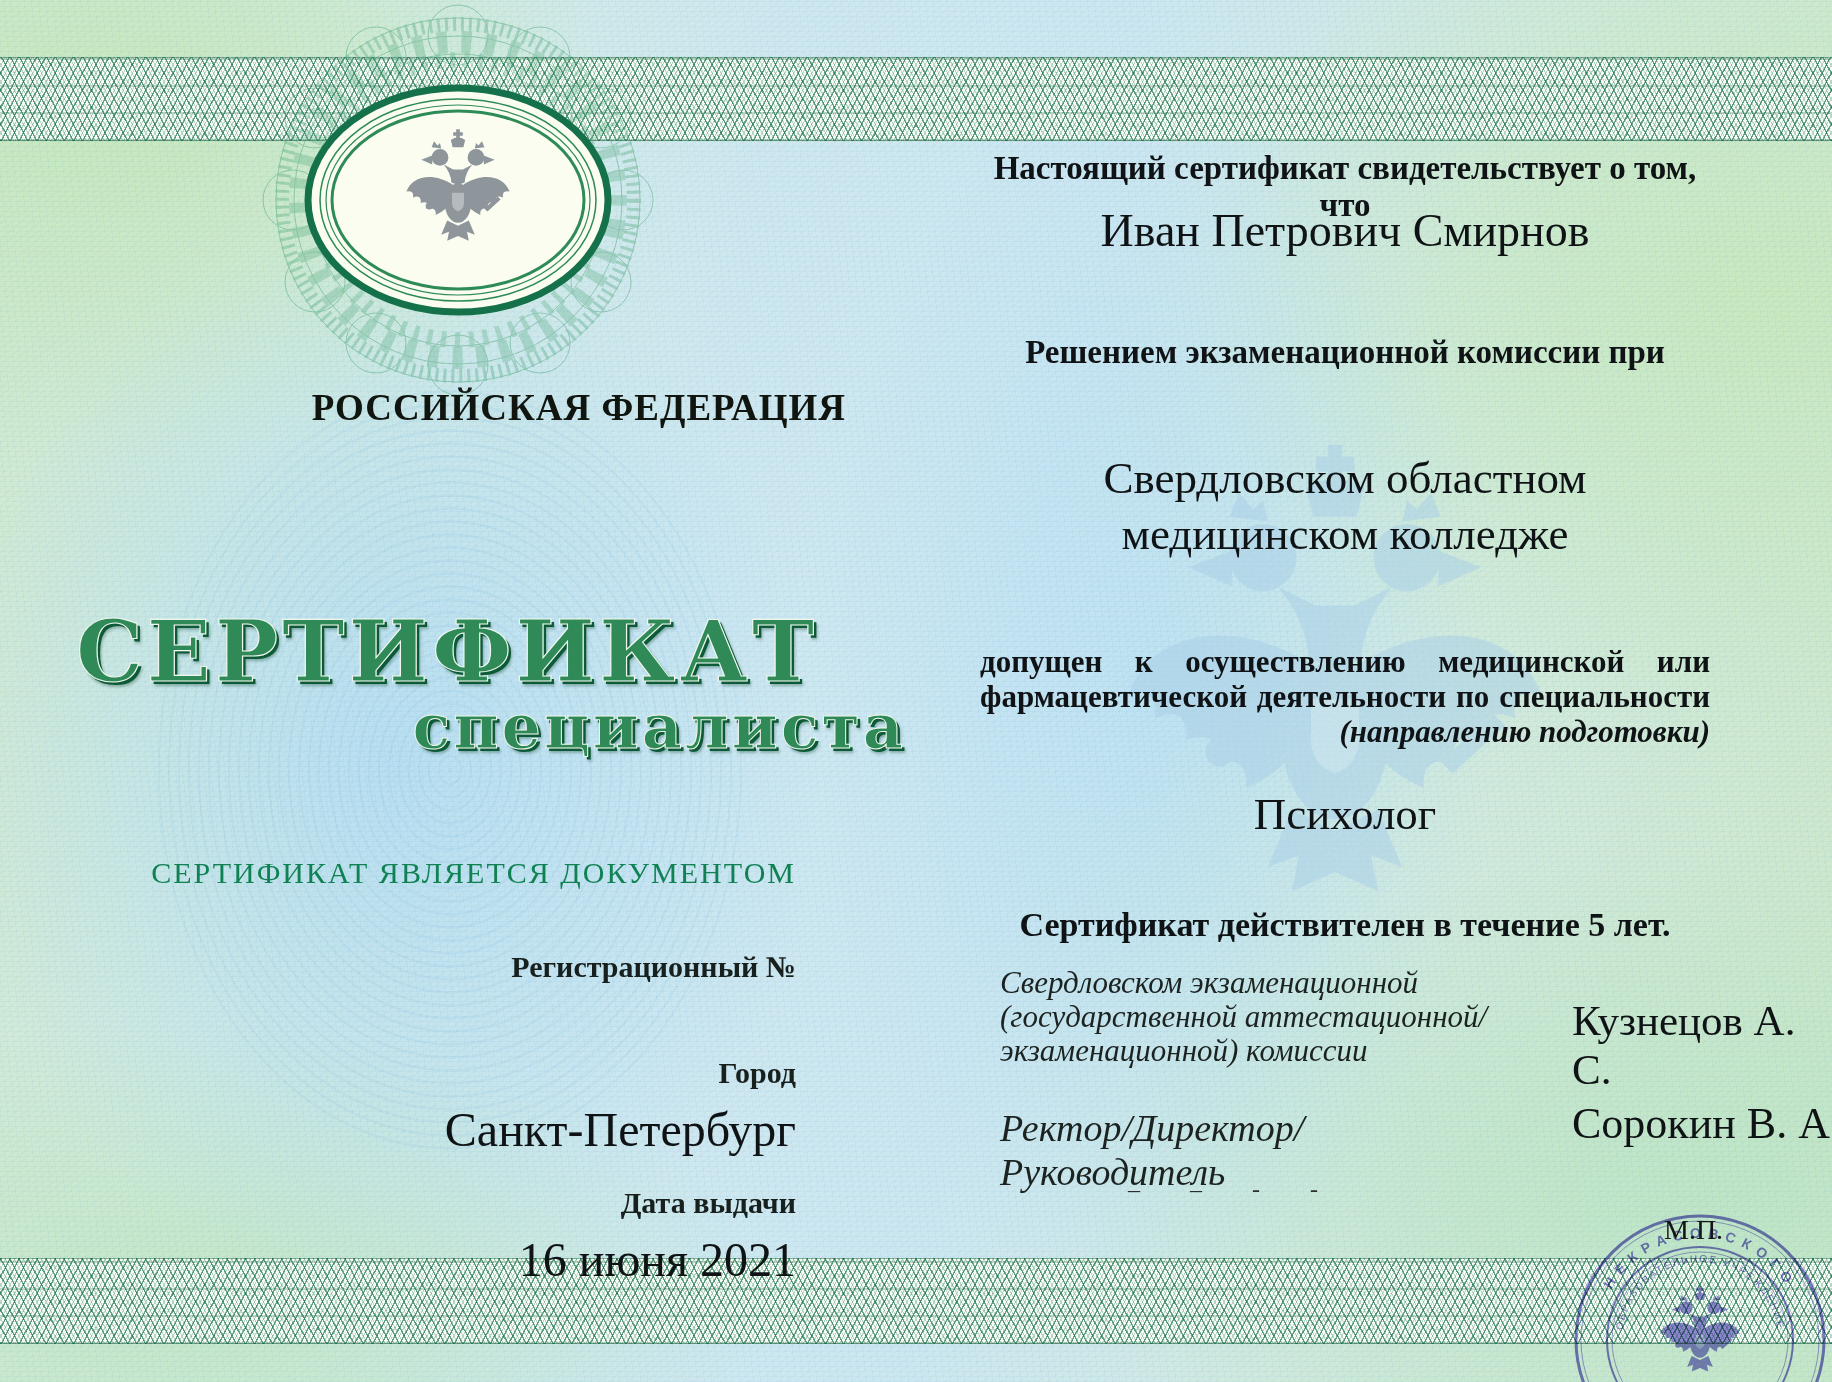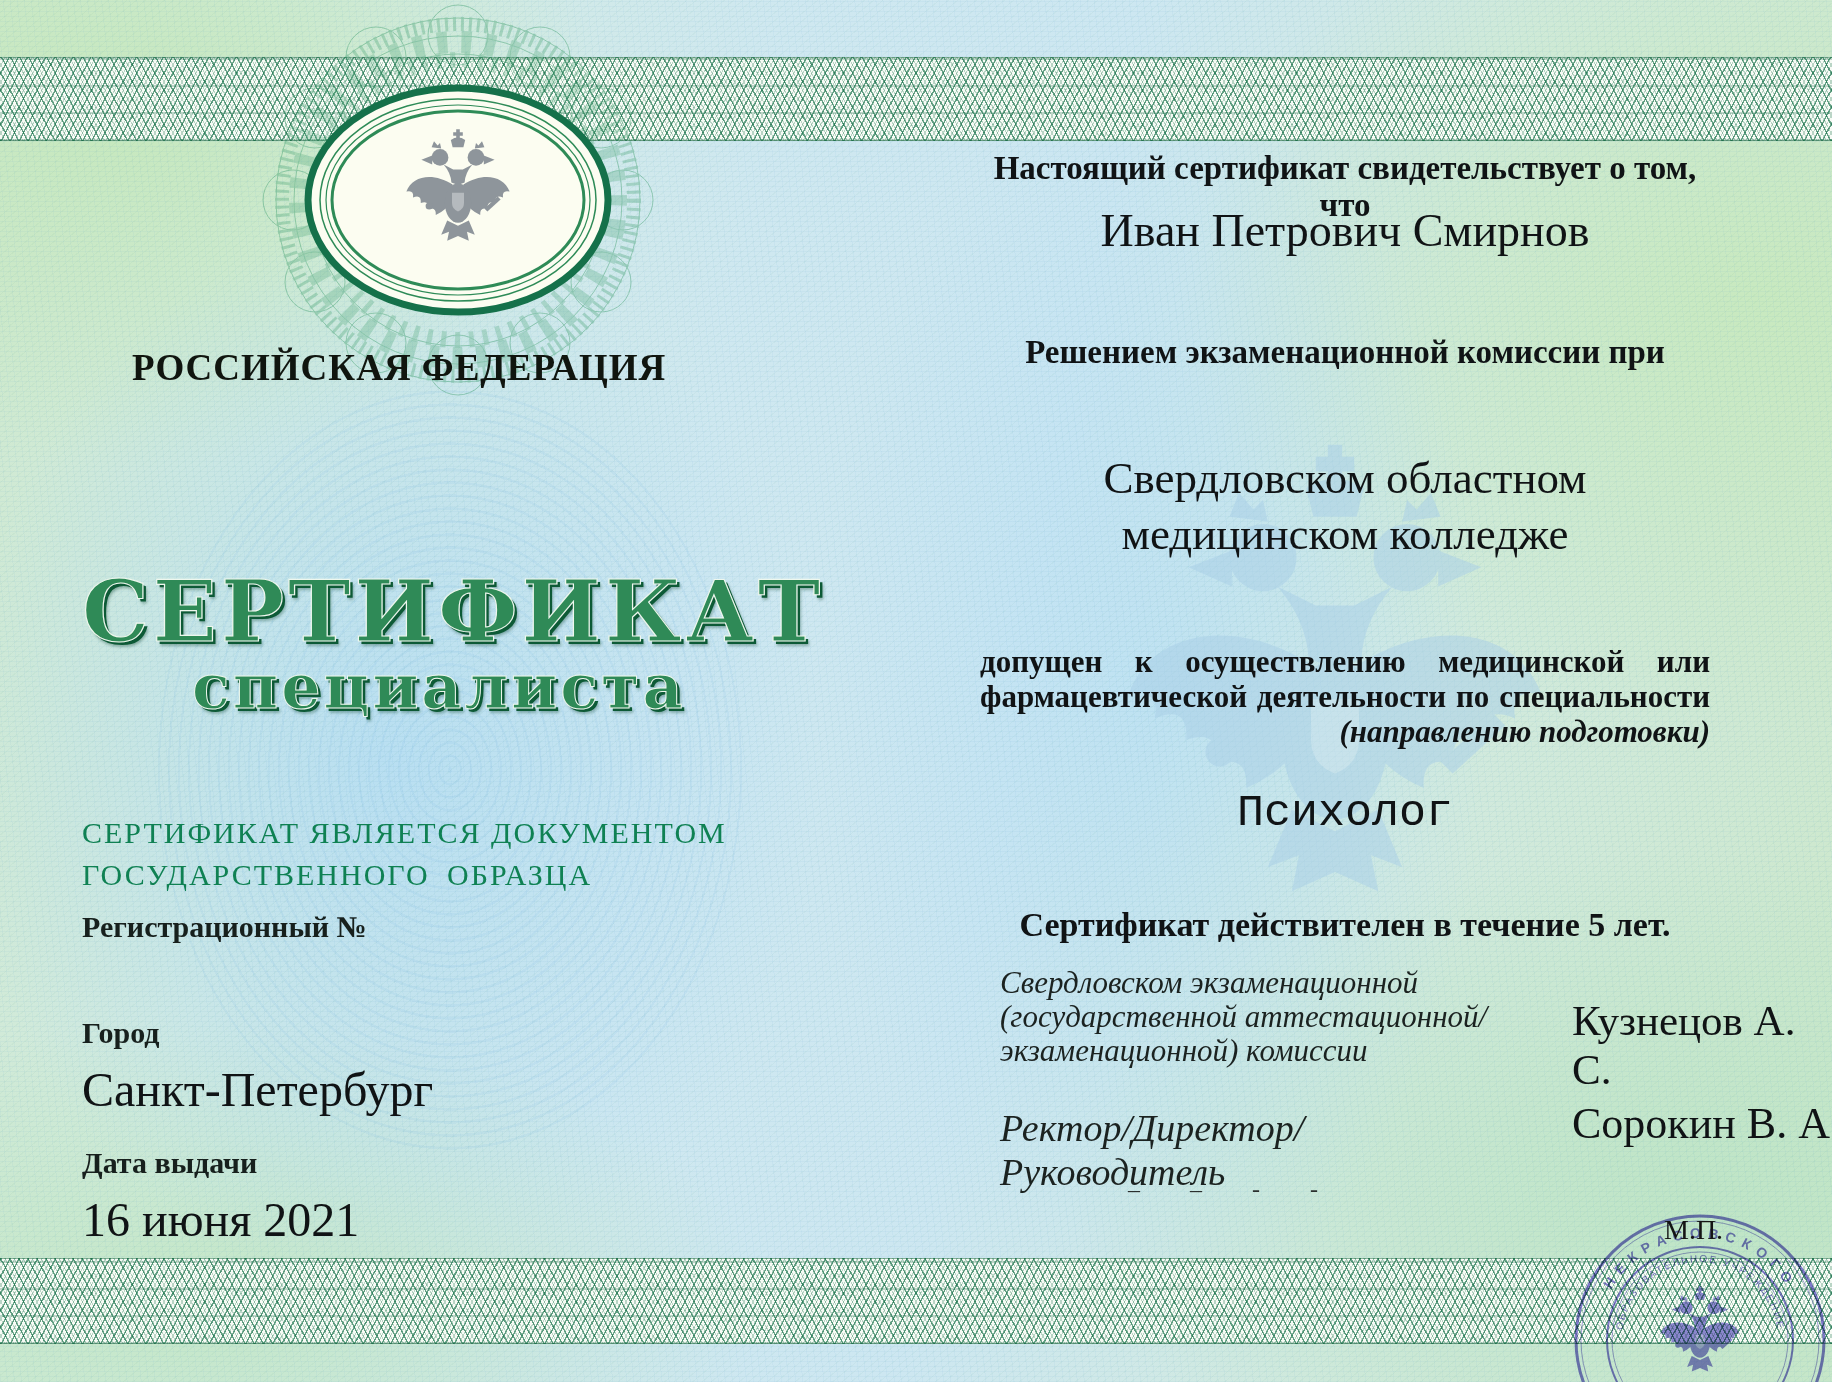--- a/index.html
+++ b/index.html
@@ -31,21 +31,21 @@
       repeating-linear-gradient(-62deg, rgba(23,113,74,.28) 0 1px, transparent 1px 4px),
       repeating-linear-gradient(0deg, rgba(20,100,65,.25) 0 2px, transparent 2px 27px);
     box-shadow:inset 0 1px 0 rgba(20,100,60,.5), inset 0 -1px 0 rgba(20,100,60,.5);}
   #band-top{top:57px;}
   #band-bottom{top:1258px;height:86px;}
   #rosette{left:175px;top:2px;z-index:3;}
   #wm-eagle{left:1095px;top:440px;z-index:1;color:#a9cfe7;opacity:.5;}
   #seal{left:1560px;top:1200px;z-index:4;opacity:.85;mix-blend-mode:multiply;}
 
   
-  .lcol{left:82px;width:720px;text-align:left;z-index:5;}
+  .lcol{left:76px;width:720px;text-align:right;z-index:5;margin-top:40px;}
   #country{top:346px;font-size:37px;font-weight:bold;color:#10150f;letter-spacing:1px;margin-left:50px;}
   #main-title{top:568px;font-family:"DejaVu Serif",serif;font-weight:bold;font-size:84px;line-height:88px;
     letter-spacing:4px;color:#2f8a57;-webkit-text-stroke:1.2px #eef7ee;
     text-shadow:3px 3px 0 #0d5a36,4px 5px 3px rgba(15,70,45,.35);}
   #sub-title{top:652px;font-family:"DejaVu Serif",serif;font-weight:bold;font-size:62px;line-height:70px;
     letter-spacing:3px;color:#2f8a57;-webkit-text-stroke:1px #eef7ee;
     text-shadow:3px 3px 0 #0d5a36,4px 5px 3px rgba(15,70,45,.35);margin-left:110px;}
   .statement{font-size:30px;color:#0f8153;letter-spacing:2px;}
   #statement1{top:816px;}
   #statement2{top:858px;word-spacing:8px;}
@@ -61,21 +61,21 @@
   
   .rcol{left:980px;width:730px;text-align:center;z-index:5;color:#101315;margin-top:8px;}
   #intro{top:142px;font-size:33px;font-weight:bold;}
   #holder{top:196px;font-size:46px;}
   #decision{top:326px;font-size:33px;font-weight:bold;}
   #inst1{top:444px;font-size:45px;}
   #inst2{top:500px;font-size:45px;}
   #admission{top:636px;font-size:31px;font-weight:bold;line-height:35px;}
   .adm-just{text-align:justify;text-align-last:justify;}
   .adm-cent{text-align:right;font-style:italic;}
-  #specialty{top:780px;font-size:45px;font-family:Liberation Mono, monospace;}
+  #specialty{top:780px;font-size:45px;}
   #validity{top:898px;font-size:34px;font-weight:bold;}
   .sig-label{left:1000px;width:520px;text-align:left;font-style:italic;font-size:31px;color:#1b2220;z-index:5;}
   #chairman-label{top:966px;line-height:34px;}
   #head-label{top:1106px;font-size:38px;}
   .sig-name{width:270px;text-align:left;font-size:43px;color:#101315;z-index:5;}
   #chairman-name{left:1572px;top:996px;}
   #head-name{left:1572px;top:1098px;font-size:44px;}
   #dash-row{left:1128px;top:1176px;font-size:24px;color:#2a2f2e;white-space:pre;z-index:5;letter-spacing:2px;}
   #mp{left:1664px;top:1214px;font-size:28px;color:#141414;z-index:6;}
 </style>
@@ -146,21 +146,20 @@
     <ellipse cx="283" cy="198" rx="138" ry="101" fill="none" stroke="#2e8b57" stroke-width="1.5"></ellipse>
     <ellipse cx="283" cy="198" rx="132" ry="95" fill="none" stroke="#2e8b57" stroke-width="1.2"></ellipse>
     <ellipse cx="283" cy="198" rx="126" ry="89" fill="none" stroke="#2e8b57" stroke-width="3"></ellipse>
     <use href="#eagle" x="223" y="126" width="120" height="138" style="color:#8e959b"></use>
   </svg>
 
   <div id="country" class="abs lcol">РОССИЙСКАЯ ФЕДЕРАЦИЯ</div>
   <div id="main-title" class="abs lcol">СЕРТИФИКАТ</div>
   <div id="sub-title" class="abs lcol">специалиста</div>
   <div id="statement1" class="abs lcol statement">СЕРТИФИКАТ ЯВЛЯЕТСЯ ДОКУМЕНТОМ</div>
-  <div id="statement2" class="abs lcol statement">ГОСУДАРСТВЕННОГО ОБРАЗЦА</div>
   <div id="reg-label" class="abs lcol flabel">Регистрационный №</div>
   <div id="city-label" class="abs lcol flabel">Город</div>
   <div id="city-value" class="abs lcol fvalue">Санкт-Петербург</div>
   <div id="date-label" class="abs lcol flabel">Дата выдачи</div>
   <div id="date-value" class="abs lcol fvalue">16 июня 2021</div>
 
   <div id="intro" class="abs rcol">Настоящий сертификат свидетельствует о том, что</div>
   <div id="holder" class="abs rcol">Иван Петрович Смирнов</div>
   <div id="decision" class="abs rcol">Решением экзаменационной комиссии при</div>
   <div id="inst1" class="abs rcol">Свердловском областном</div>

